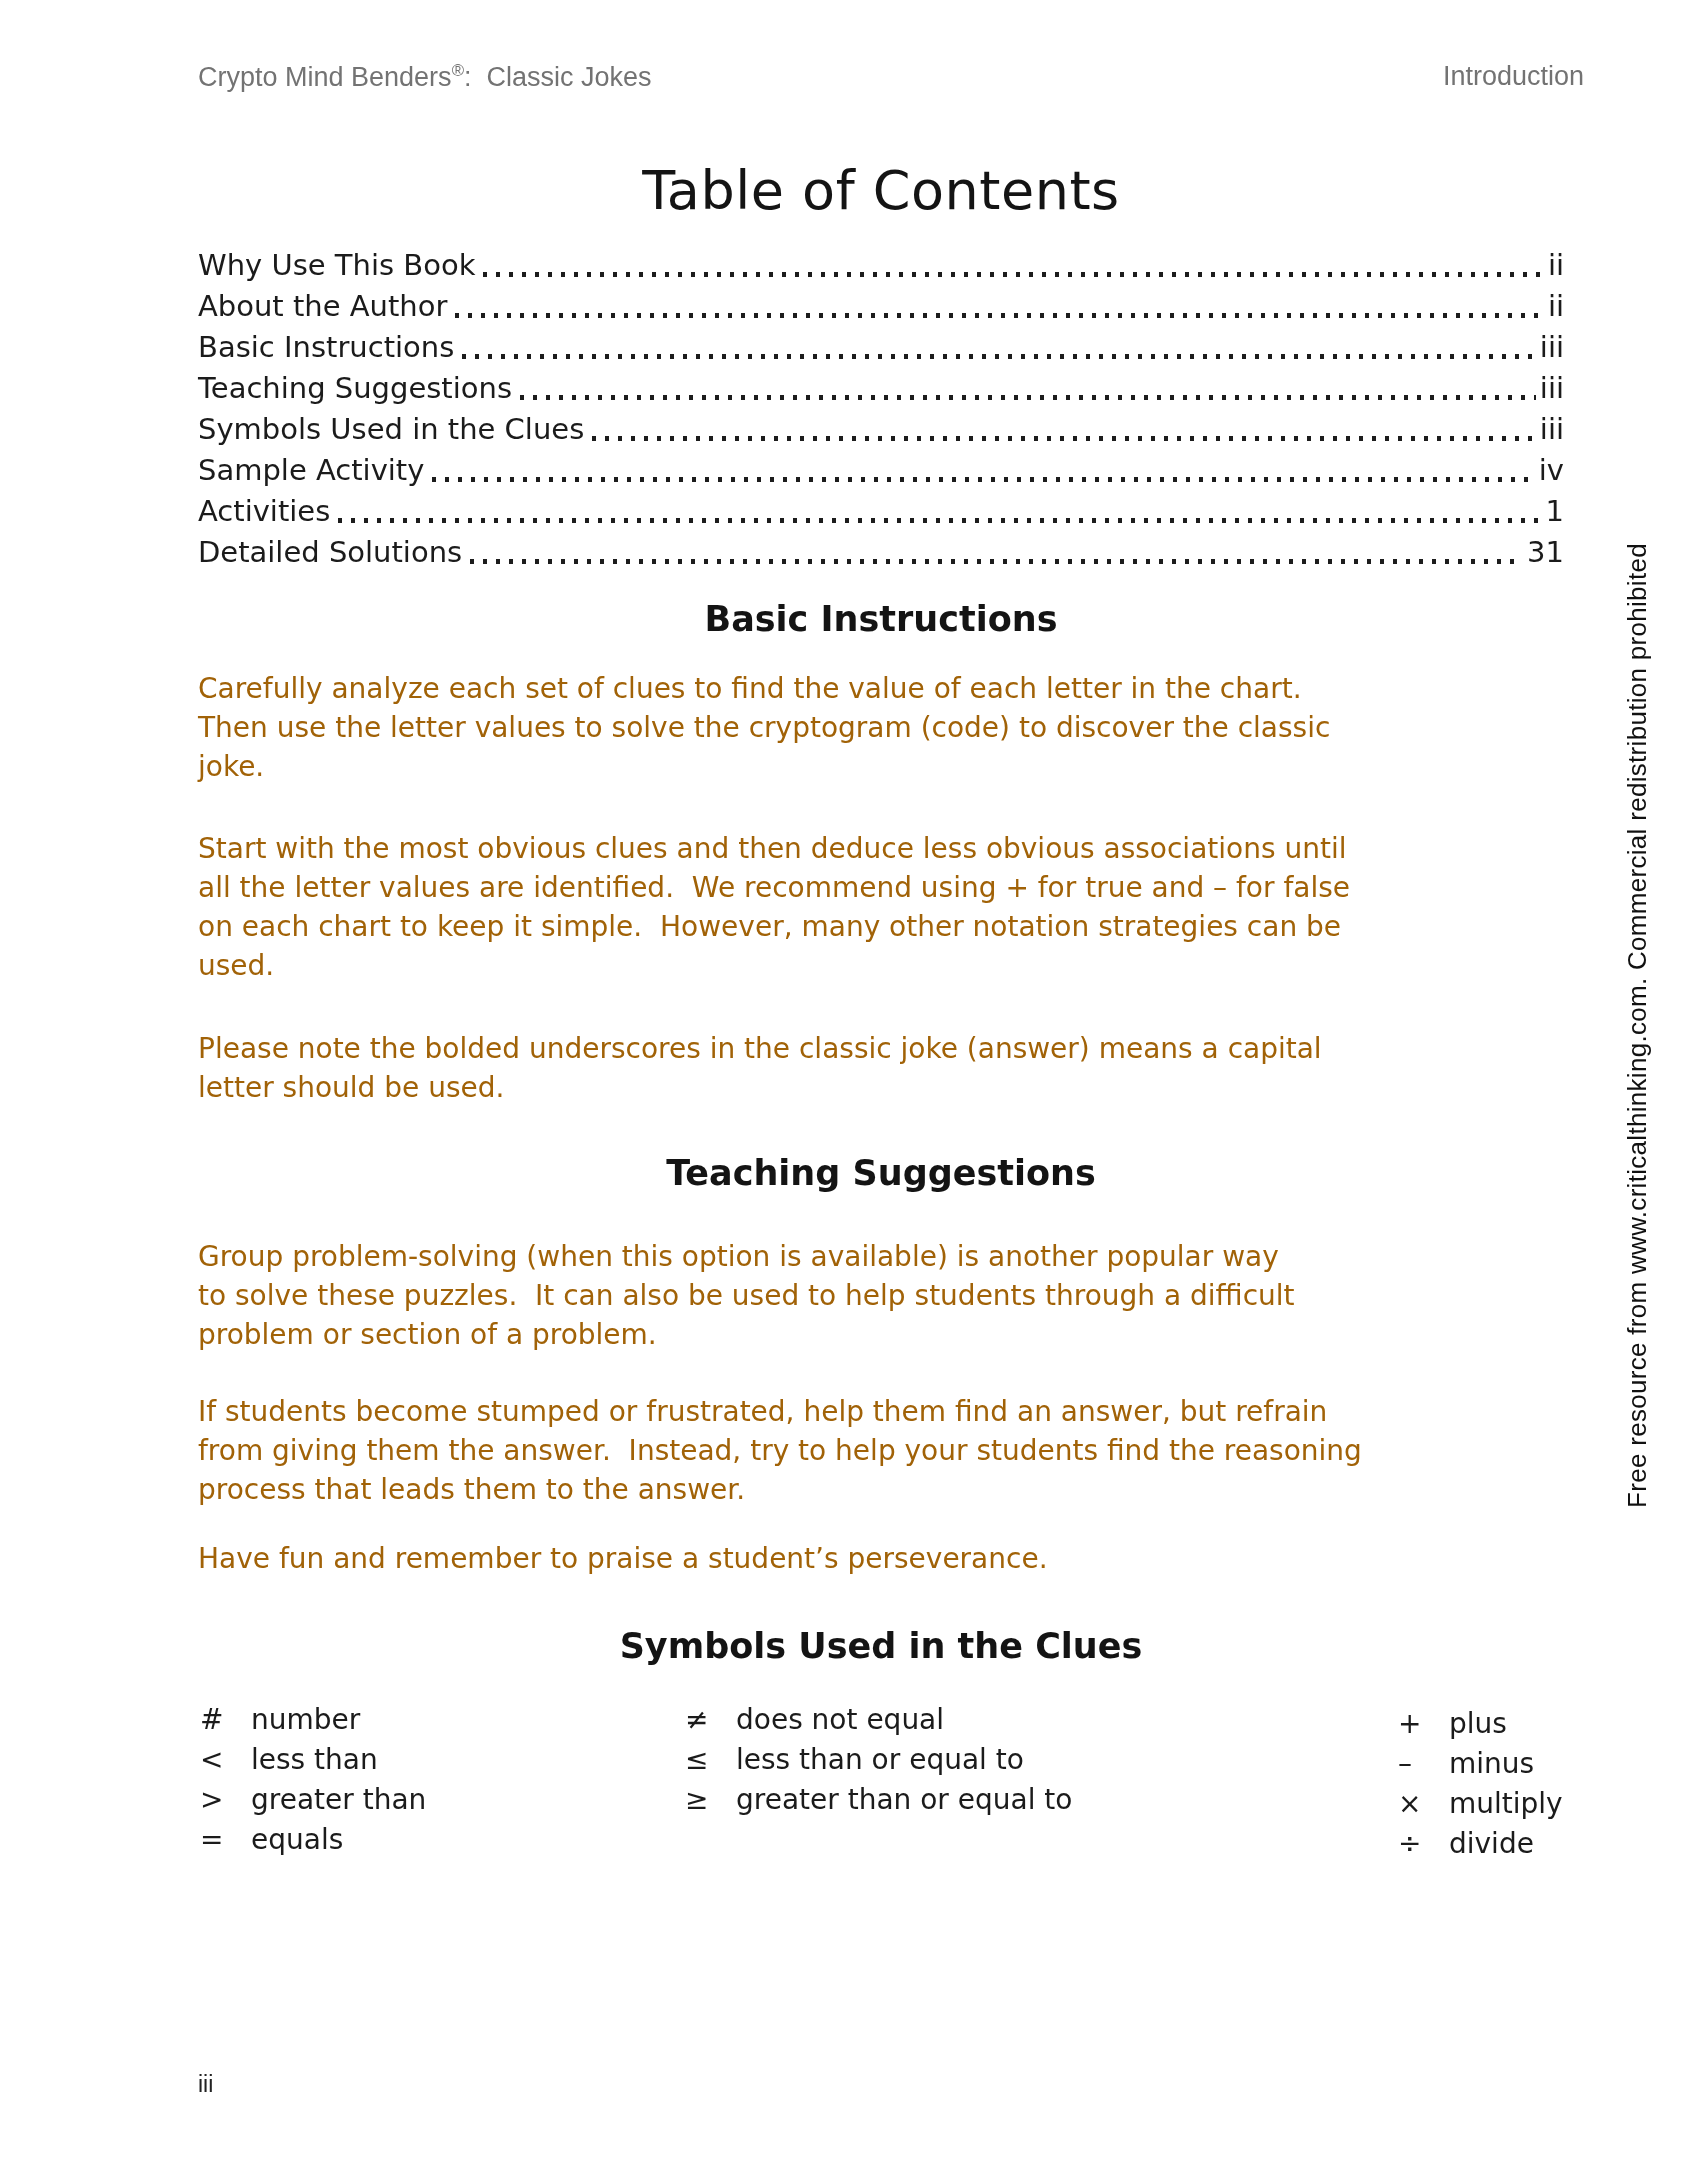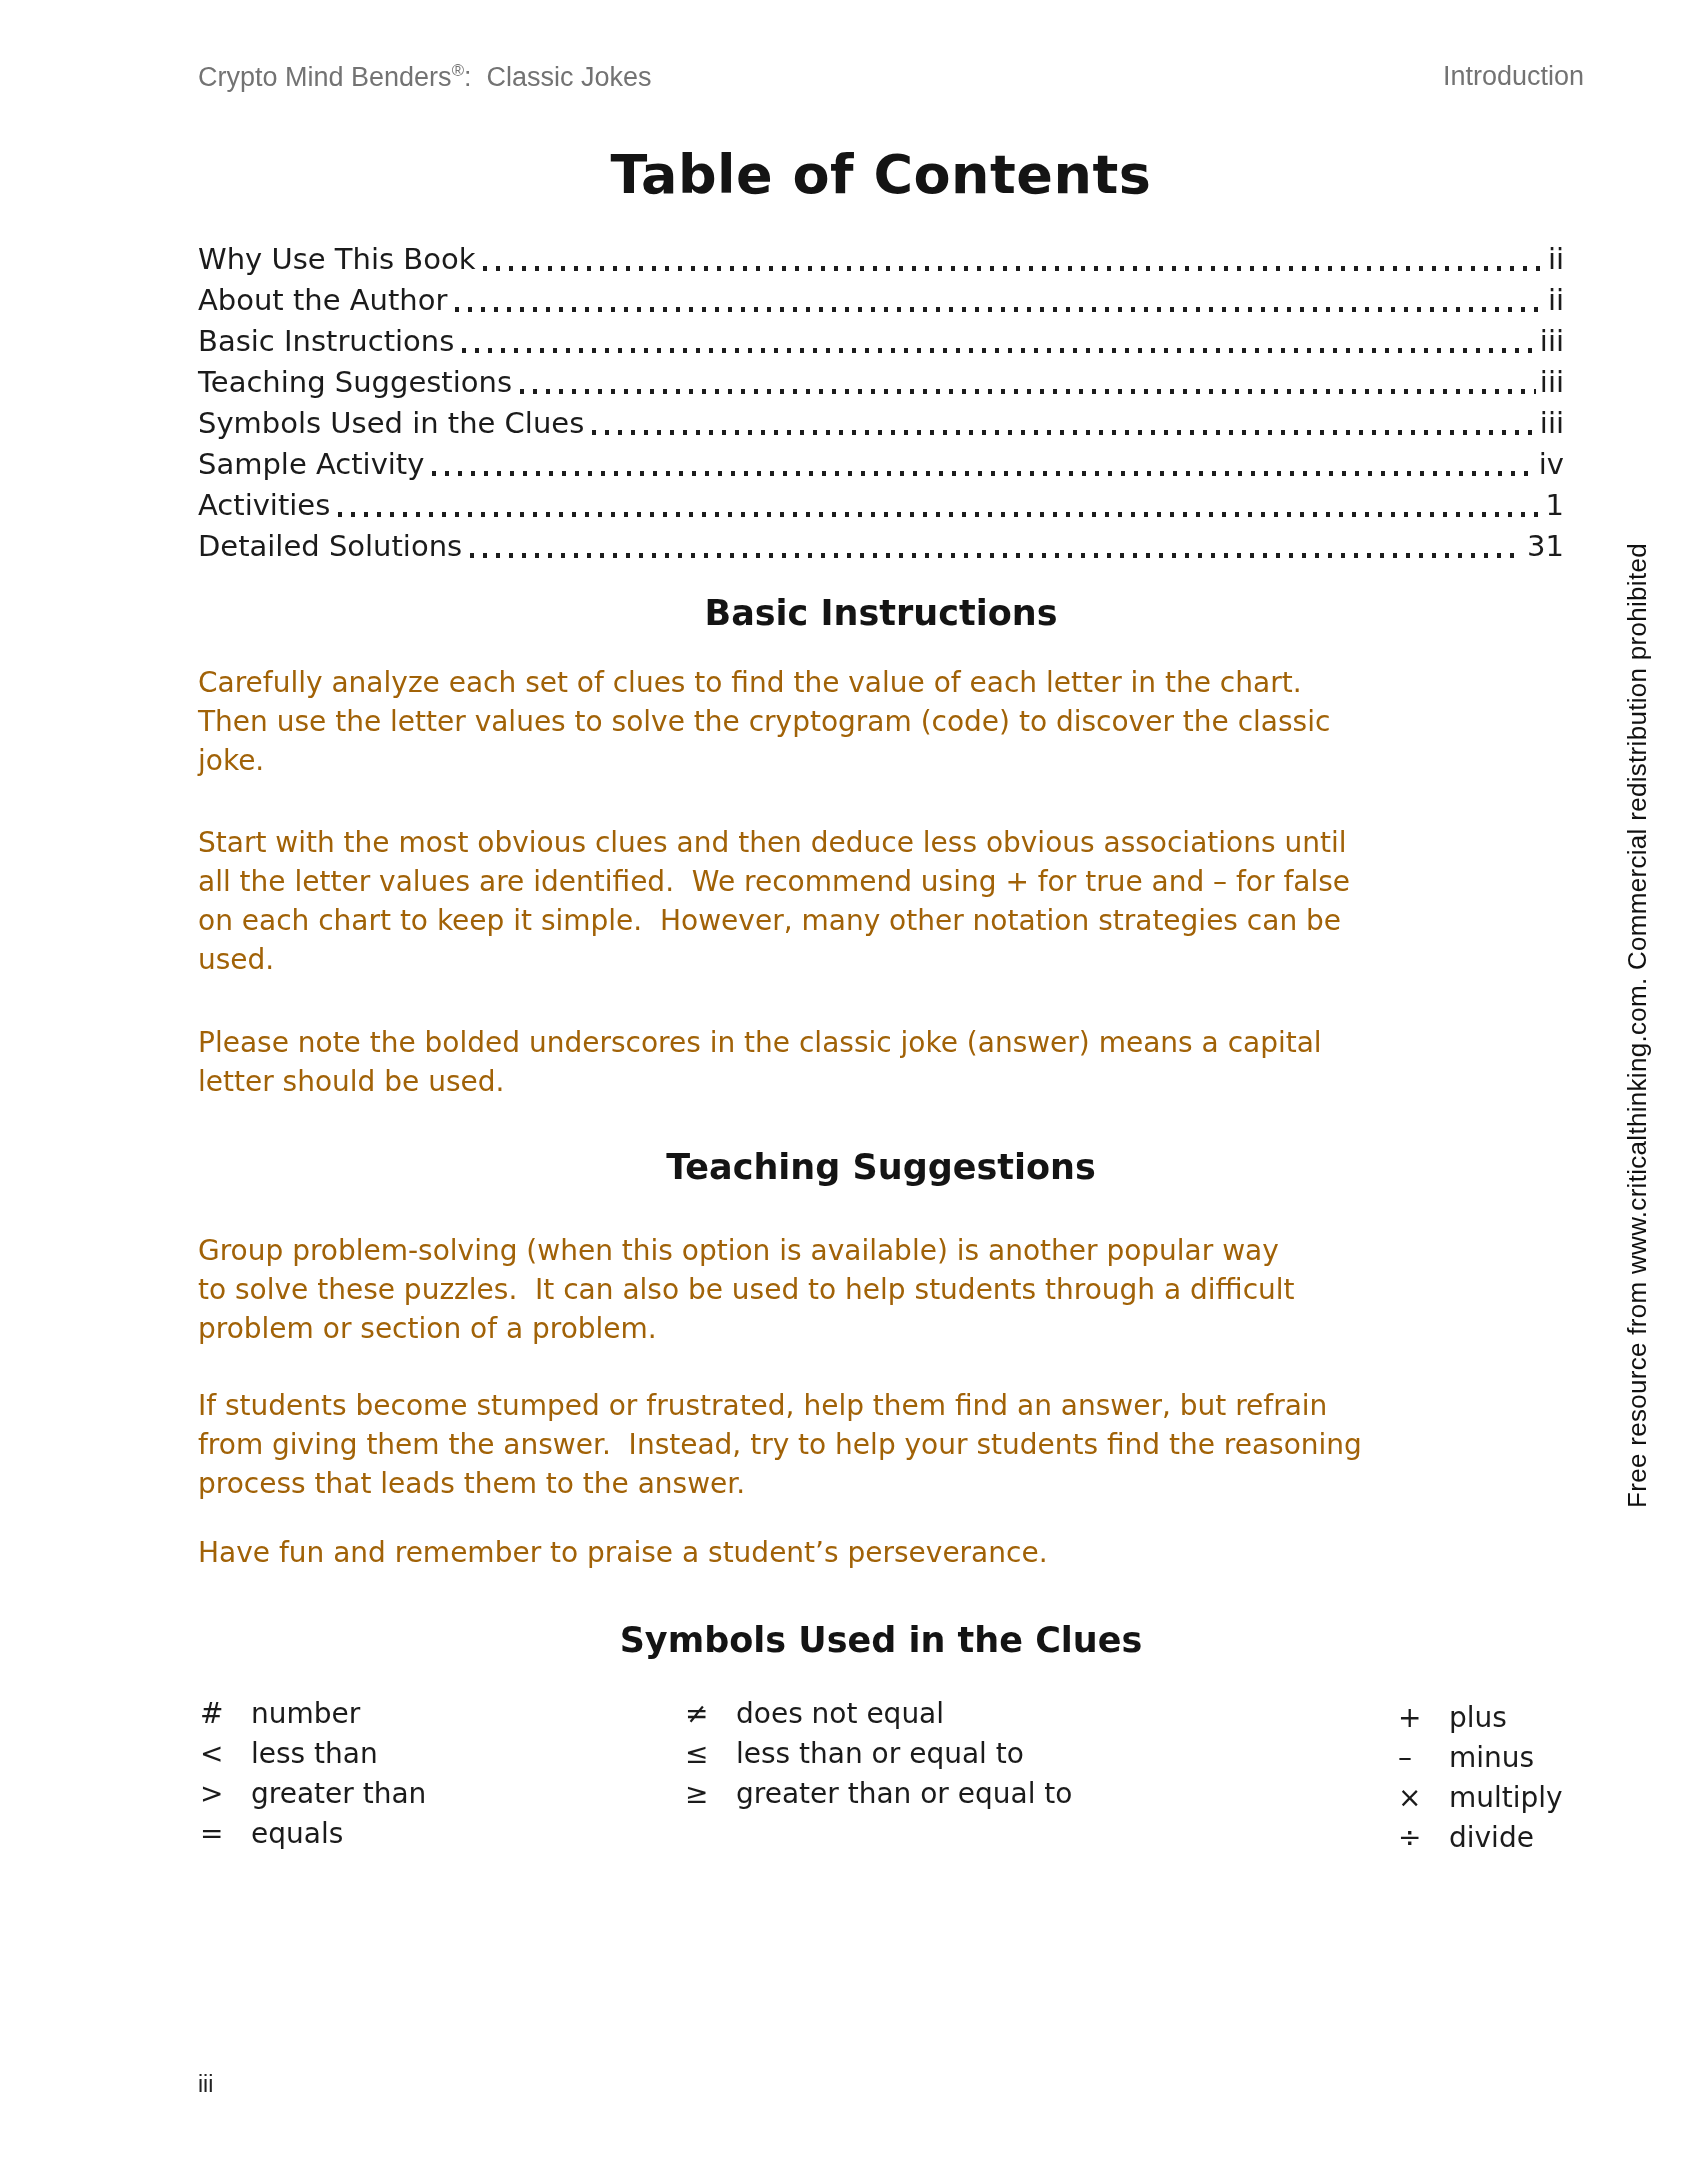--- a/index.html
+++ b/index.html
@@ -9,24 +9,24 @@
   }
   .header{
     position:absolute;left:198px;right:99px;top:61px;
     display:flex;justify-content:space-between;
     font-family:"Liberation Sans",sans-serif;font-size:27px;color:#737373;
   }
   .header .left{white-space:pre;}
   .sup{font-size:62%;vertical-align:super;}
   .content{position:absolute;left:198px;top:131px;width:1366px;}
   .page-title{
-    margin:12px 0 0;text-align:center;font-size:54px;font-weight:bold;
+    margin:28px 0 0;text-align:center;font-size:54px;font-weight:normal;
     color:#141414;letter-spacing:0.5px;
   }
-  .toc{margin-top:33px;text-align:right;}
+  .toc{margin-top:23px;text-align:right;}
   .toc-row{display:flex;align-items:baseline;line-height:41px;font-size:29px;}
   .toc-label{white-space:nowrap;}
   .toc-dots{
     flex:1;height:5px;align-self:flex-end;margin:0 4px 9px 8px;
     background:repeating-linear-gradient(to right,#1c1c1c 0 4px,transparent 4px 13px);
   }
   .toc-page{white-space:nowrap;}
   .section-heading{
     font-size:35px;font-weight:bold;text-align:center;color:#141414;margin:26px 0 0;
   }

